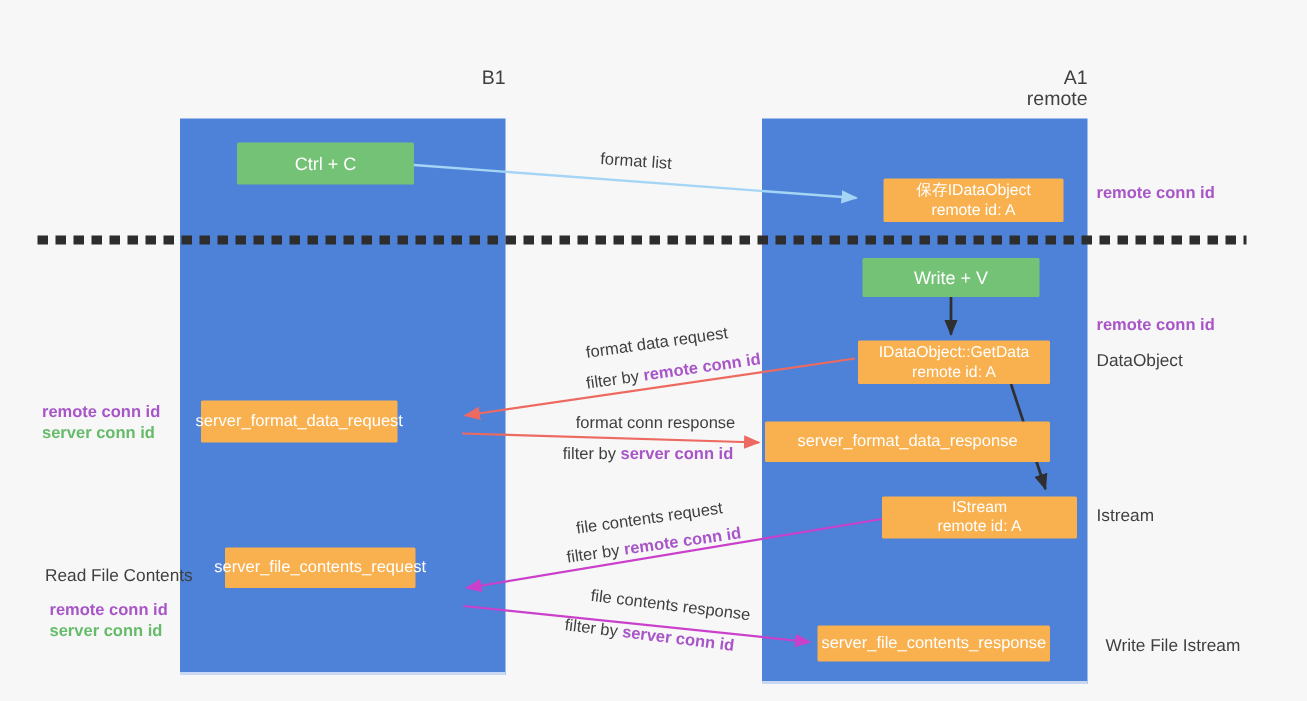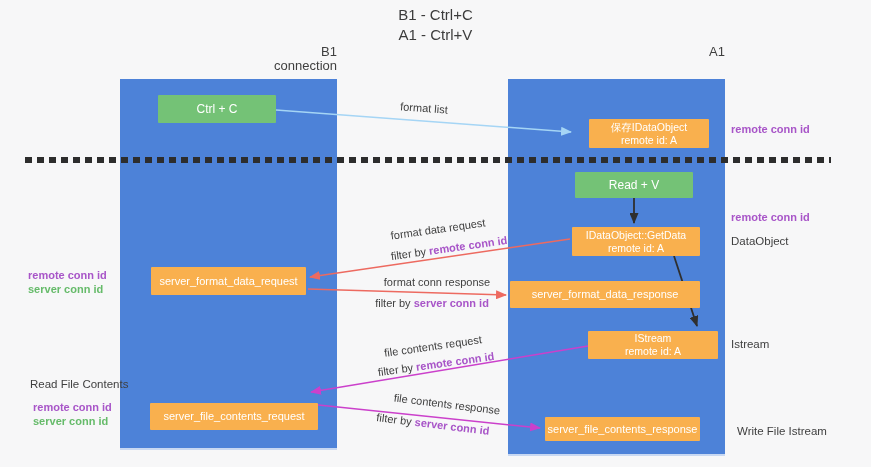--- a/index.html
+++ b/index.html
@@ -41,31 +41,27 @@
   .side{position:absolute;white-space:nowrap;font-size:11px}
   .side.purple{color:var(--text-purple);font-weight:bold}
   .side.green{color:var(--text-green);font-weight:bold}
   .side.dark{color:var(--text-dark);font-size:11.5px}
 </style>
 </head>
 <body>
 
 <div class="canvas">
 
-  <div class="title">
-    <div>B1 - Ctrl+C</div>
-    <div>A1 - Ctrl+V</div>
-  </div>
 
   <div class="col-header left">
     <div>B1</div>
-    <div>connection</div>
   </div>
   <div class="col-header right">
     <div>A1</div>
+    <div>remote</div>
   </div>
 
   <div class="lane left"></div>
   <div class="lane right"></div>
 
   <svg class="arrows" viewBox="0 0 871 467">
     <defs>
       <marker id="mh-blue" markerUnits="userSpaceOnUse" markerWidth="12" markerHeight="9" refX="10" refY="4.5" orient="auto">
           <path d="M0,0 L11,4.5 L0,9 z" fill="#a5d5f5"></path>
         </marker>
@@ -92,42 +88,42 @@
   <div class="box green" style="left:158px;top:95px;width:118px;height:28px">
     <span>Ctrl + C</span>
   </div>
 
   <div class="box orange" style="left:589px;top:119px;width:120px;height:29px">
     <span class="l2">保存IDataObject</span>
     <span class="l2">remote id: A</span>
   </div>
 
   <div class="box green" style="left:575px;top:172px;width:118px;height:26px">
-    <span>Read + V</span>
+    <span>Write + V</span>
   </div>
 
   <div class="box orange" style="left:572px;top:227px;width:128px;height:29px">
     <span class="l2">IDataObject::GetData</span>
     <span class="l2">remote id: A</span>
   </div>
 
   <div class="box orange" style="left:588px;top:331px;width:130px;height:28px">
     <span class="l2">IStream</span>
     <span class="l2">remote id: A</span>
   </div>
 
-  <div class="box orange" style="left:151px;top:267px;width:155px;height:28px">
+  <div class="box orange" style="left:134px;top:267px;width:131px;height:28px">
     <span class="l1s">server_format_data_request</span>
   </div>
 
   <div class="box orange" style="left:510px;top:281px;width:190px;height:27px">
     <span class="l1s">server_format_data_response</span>
   </div>
 
-  <div class="box orange" style="left:150px;top:403px;width:168px;height:27px">
+  <div class="box orange" style="left:150px;top:365px;width:127px;height:27px">
     <span class="l1s">server_file_contents_request</span>
   </div>
 
   <div class="box orange" style="left:545px;top:417px;width:155px;height:24px">
     <span class="l1s">server_file_contents_response</span>
   </div>
 
   <div class="albl" style="left:424px;top:108px;transform:translate(-50%,-50%) rotate(4deg)">format list</div>
 
   <div class="albl" style="left:438px;top:229px;transform:translate(-50%,-50%) rotate(-8deg)">format data request</div>

